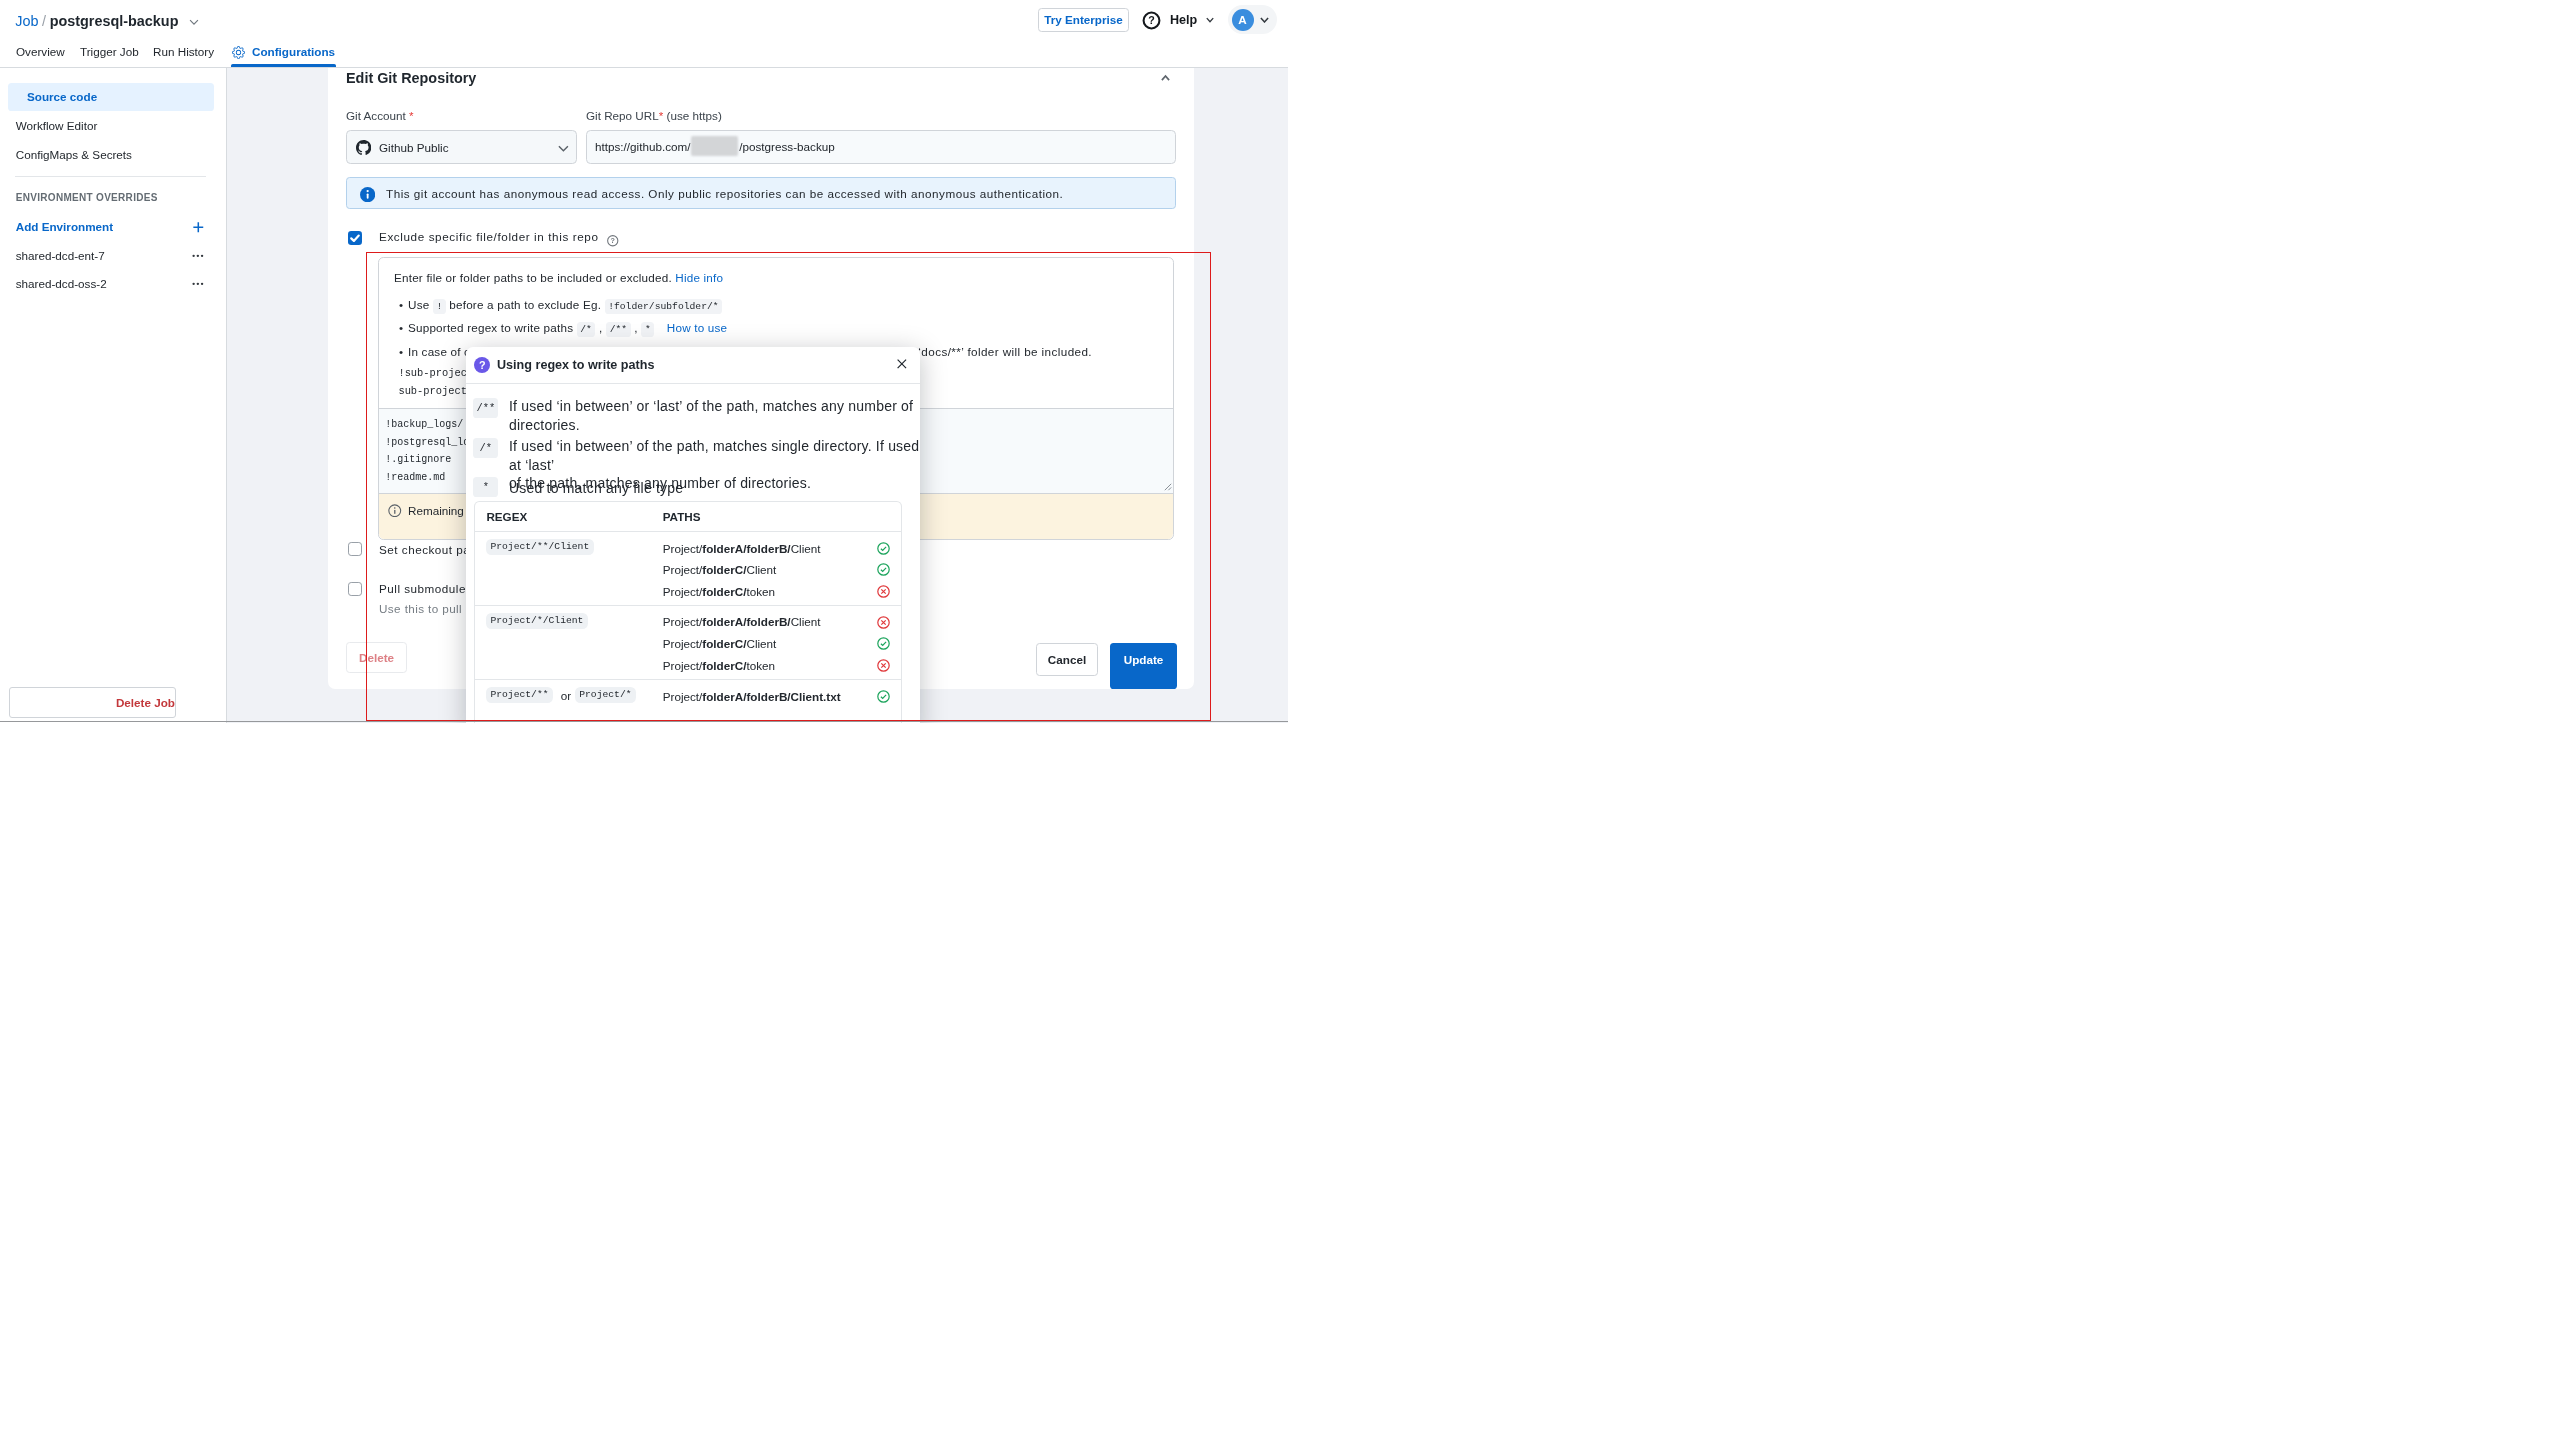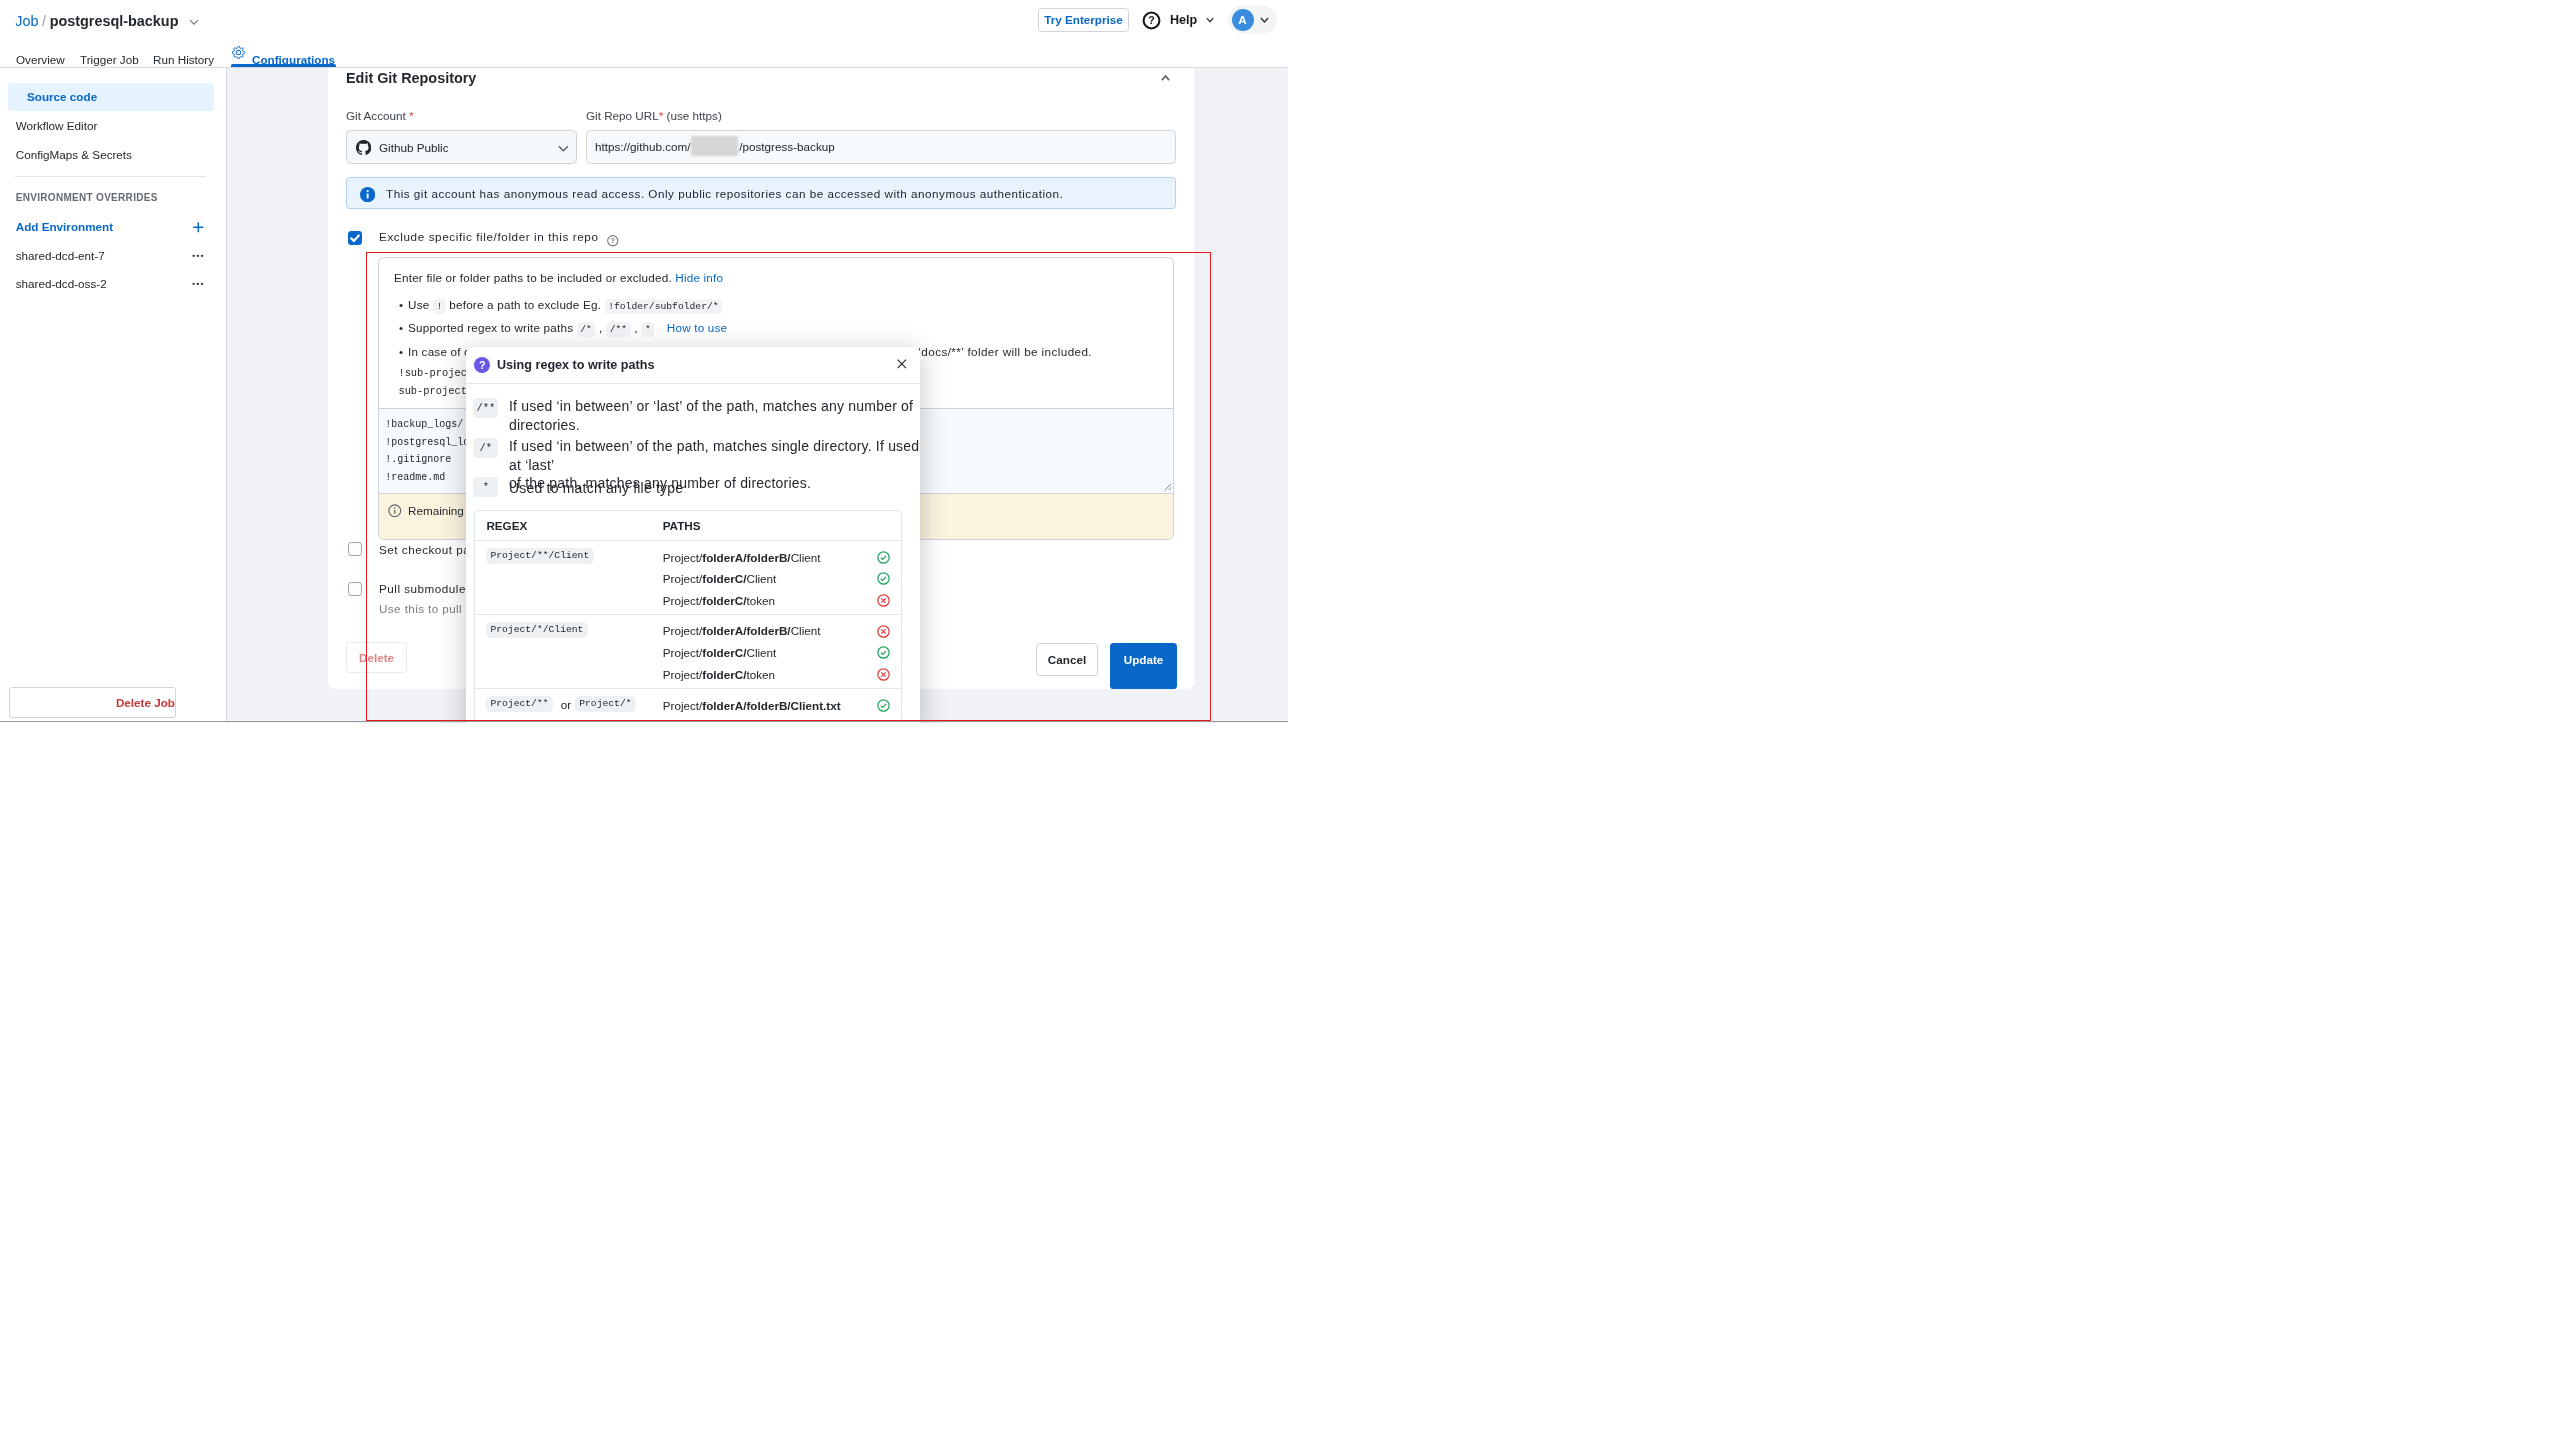--- a/index.html
+++ b/index.html
@@ -8,21 +8,21 @@
 .abs { position:absolute; }
 .mono { font-family:"Liberation Mono", monospace; letter-spacing:0 !important; }
 .blue { color:#0867c9; }
 
 
 #header { position:absolute; left:0; top:0; width:1288px; height:68px; background:#fff; border-bottom:0.9px solid #d7dbdf; }
 #crumb { position:absolute; left:15.3px; top:12.6px; font-size:14.4px; }
 #crumb .sep { color:#9aa1a9; padding:0 3.6px; }
 #crumb b { color:#1f262d; font-weight:bold; }
 #tabs { position:absolute; left:16px; top:45px; font-size:11.7px; }
-.tab { position:absolute; top:8px; white-space:nowrap; color:#23282e; }
+.tab { position:absolute; top:0; white-space:nowrap; color:#23282e; }
 #tab-conf { color:#0867c9; font-weight:bold; }
 #conf-underline { position:absolute; left:231px; top:64px; width:105px; height:2.7px; background:#0867c9; border-radius:1.8px 1.8px 0 0; }
 
 
 #try-ent { position:absolute; left:1038px; top:8px; width:91px; height:24px; border:0.9px solid #d0d4d9; border-radius:3.6px; background:#fff; color:#0867c9; font-weight:bold; font-size:11.7px; text-align:center; line-height:22.5px; }
 #help-wrap { position:absolute; left:1142px; top:10.8px; }
 #avatar-pill { position:absolute; left:1228px; top:5.4px; width:49px; height:29px; background:#f3f5f7; border-radius:15.3px; }
 #avatar-a { position:absolute; left:3.6px; top:3.6px; width:22px; height:22px; border-radius:50%; background:#3a8dde; color:#fff; font-weight:bold; font-size:11.7px; text-align:center; line-height:22px; }
 
 
@@ -59,21 +59,21 @@
 #exyellow { position:absolute; left:0; top:235px; width:100%; height:46px; background:#fcf3df; border-top:0.9px solid #d0d4d9; border-radius:0 0 5.4px 5.4px; }
 .chip { display:inline-block; font-family:"Liberation Mono",monospace; font-size:9.7px; background:#f1f3f6; border-radius:3.6px; padding:1.8px 3.6px; color:#23282e; letter-spacing:0; }
 
 
 #modal { position:absolute; left:466px; top:347px; width:454px; height:387px; background:#fff; border-radius:7.2px 7.2px 0 0; box-shadow:0 5.4px 27px rgba(0,10,20,0.25); }
 #modal-head { position:absolute; left:0; top:0; width:100%; height:37px; border-bottom:0.9px solid #e3e6e9; }
 #qicon { position:absolute; left:8.2px; top:10.4px; width:16px; height:16px; border-radius:50%; background:#6a58e8; color:#fff; font-size:10.8px; font-weight:bold; text-align:center; line-height:16px; }
 #modal-title { position:absolute; left:31px; top:10.8px; font-size:12.6px; font-weight:bold; color:#1f262d; }
 .mchip { position:absolute; font-family:"Liberation Mono",monospace; font-size:10.4px; background:#eef1f4; border-radius:3.6px; width:25px; text-align:center; height:20.4px; line-height:20.4px; }
 .mdesc { position:absolute; left:43px; font-size:14px; color:#23282e; line-height:18.5px; letter-spacing:0.2px; }
-#mtable { position:absolute; left:7.7px; top:163px; width:428px; height:225px; border:0.9px solid #e3e6e9; border-radius:5.4px 5.4px 0 0; border-bottom:none;text-align:right; }
+#mtable { position:absolute; left:7.7px; top:154px; width:428px; height:225px; border:0.9px solid #e3e6e9; border-radius:5.4px 5.4px 0 0; border-bottom:none;text-align:right; }
 .th { position:absolute; top:8px; font-size:11.7px; font-weight:bold; color:#1f262d; }
 .trow-divider { position:absolute; left:0; width:100%; border-top:0.9px solid #e3e6e9; }
 .pathtext { position:absolute; left:188px; font-size:11.7px; color:#23282e; white-space:nowrap; }
 .ticon { position:absolute; left:402px; width:13px; height:13px; }
 .rchip { position:absolute; font-family:"Liberation Mono",monospace; font-size:9.7px; background:#eef1f4; border-radius:5.4px; padding:2.3px 4.5px; color:#23282e; white-space:nowrap; }
 
 
 #btn-delete { position:absolute; left:346px; top:642px; width:61px; height:31px; border:0.9px solid #e8eaed; border-radius:3.6px; background:#fff; color:#dd8186; font-weight:bold; font-size:11.7px; text-align:center; line-height:30px; }
 #btn-cancel { position:absolute; left:1036px; top:642px; width:62px; height:33px; border:0.9px solid #d0d4d9; border-radius:3.6px; background:#fff; color:#23282e; font-weight:bold; font-size:11.7px; text-align:center; line-height:31.5px; }
 #btn-update { position:absolute; left:1110px; top:642px; width:67px; height:46px; border-radius:3.6px; background:#0867c9; color:#fff; font-weight:bold; font-size:11.7px; text-align:center; line-height:34px; }

